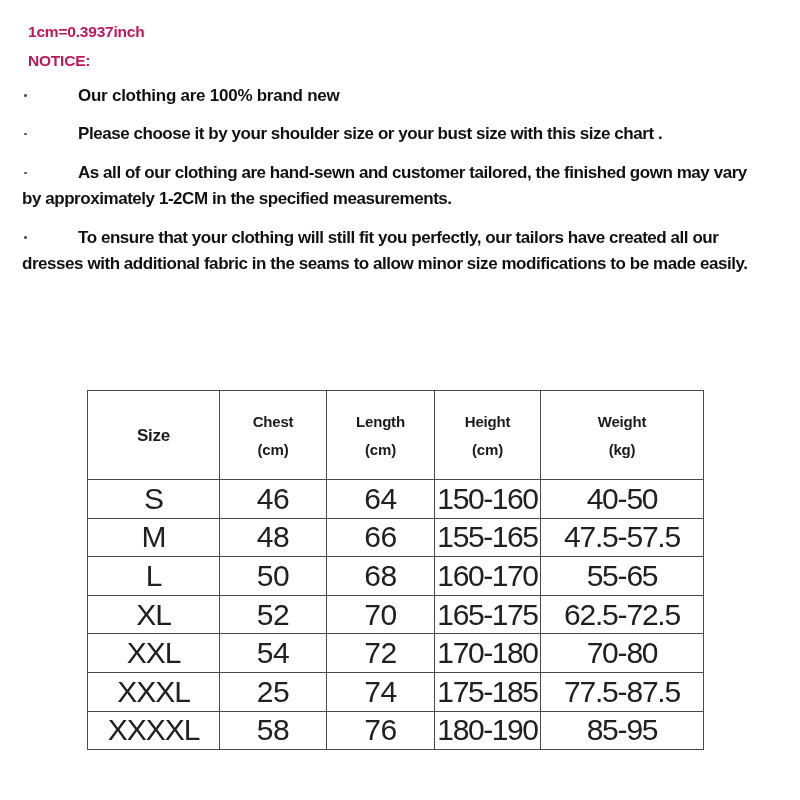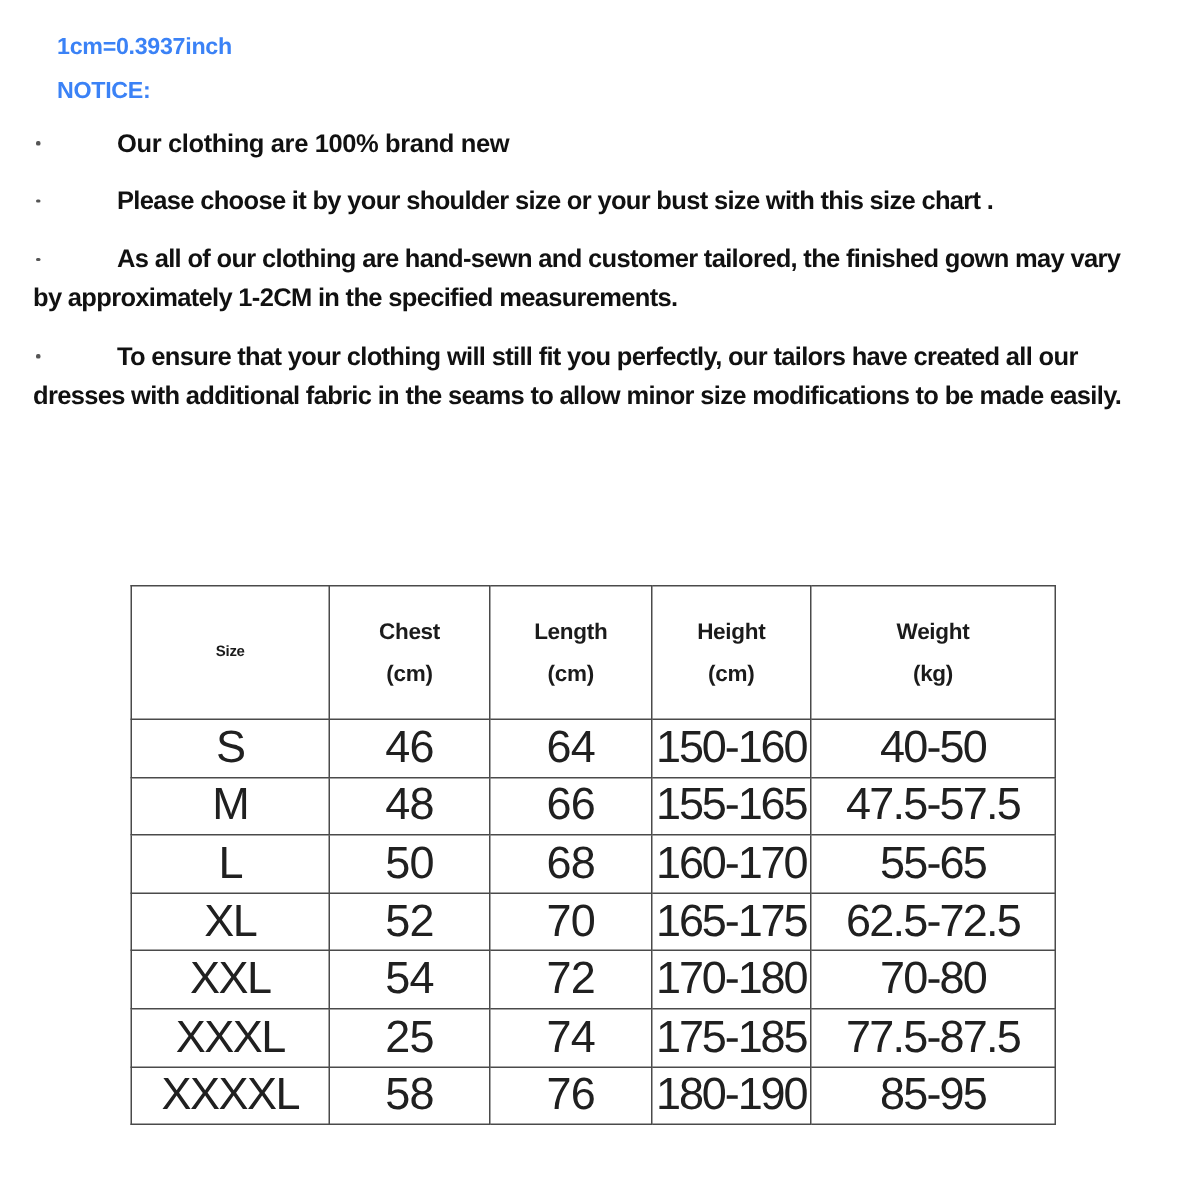--- a/index.html
+++ b/index.html
@@ -21,22 +21,22 @@
     left: 22px;
     top: 24px;
     width: 740px;
   }
 
   .line-plain {
     font-size: 15.5px;
     font-weight: bold;
     letter-spacing: -0.2px;
     line-height: 1.05;
-    margin: 0 0 13px 16px;
-    color: #3b82f6;
+    margin: 0 0 13px 6px;
+    color: #be185d;
   }
 
   .bullet-row {
     position: relative;
     margin: 0 0 13px 0;
     padding-left: 0;
   }
 
   .bullet-dot {
     position: absolute;
@@ -97,21 +97,21 @@
     line-height: 1.0;
   }
 
   thead th .hdr-unit {
     display: block;
     line-height: 1.0;
     margin-top: 13px;
   }
 
   thead th.size-head {
-    font-size: 10px;
+    font-size: 17px;
   }
 
   tbody td {
     height: 37.6px;
     font-size: 30px;
     font-weight: normal;
     line-height: 1;
     color: #202020;
     font-family: "Liberation Sans", sans-serif;
     letter-spacing: -0.5px;

